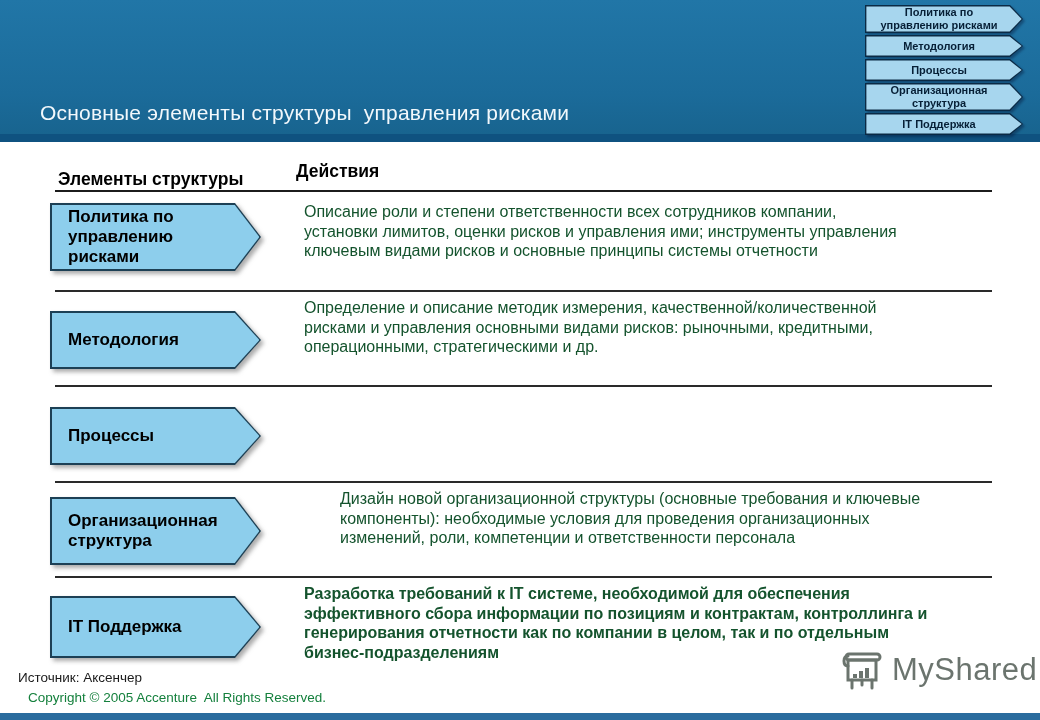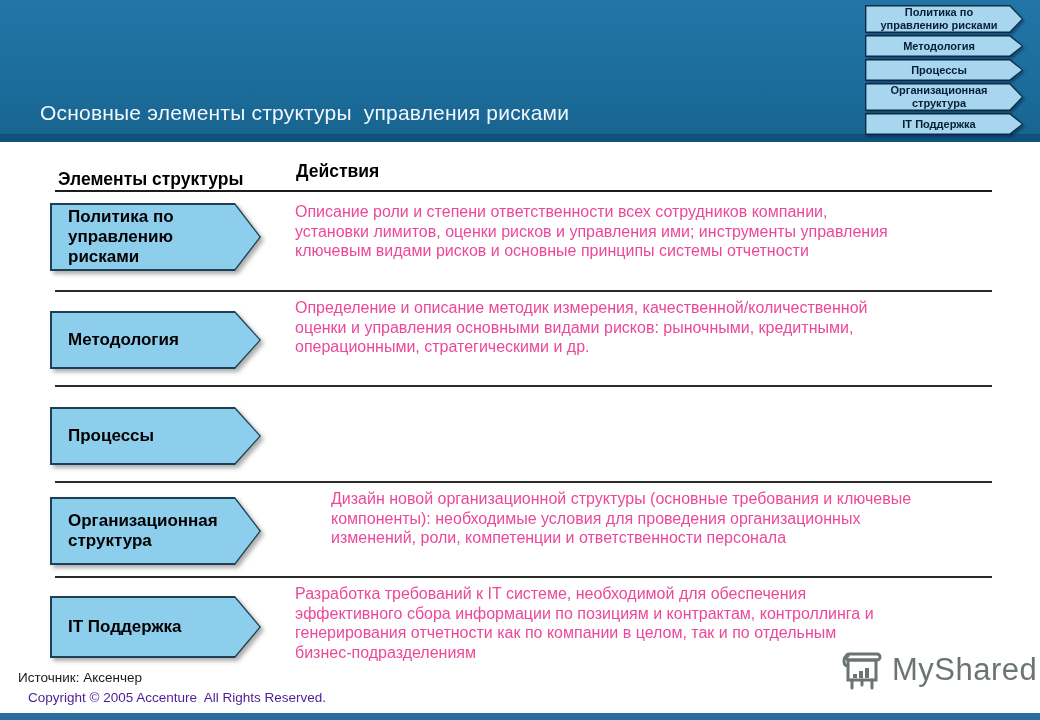--- a/index.html
+++ b/index.html
@@ -35,26 +35,26 @@
 
   .element-box{position:absolute;left:50px;width:211px;
                filter:drop-shadow(3px 3px 2px rgba(90,90,90,.5));}
   .arrow-outer{position:absolute;inset:0;background:#1d4055;
       clip-path:polygon(0 0,calc(100% - 26px) 0,100% 50%,calc(100% - 26px) 100%,0 100%);}
   .arrow-inner{position:absolute;inset:1.6px;background:#8dceec;
       clip-path:polygon(0 0,calc(100% - 25px) 0,100% 50%,calc(100% - 25px) 100%,0 100%);}
   .element-label{position:absolute;left:18px;top:50%;transform:translateY(-50%);
       font-size:17px;font-weight:bold;color:#000;line-height:1.18;white-space:pre-line;}
 
-  .action-text{position:absolute;left:295px;width:732px;font-size:16px;line-height:1.22;
-      color:#ec4899;white-space:pre-line;}
+  .action-text{position:absolute;left:304px;width:732px;font-size:16px;line-height:1.22;
+      color:#14532d;white-space:pre-line;}
 
   
   .source-note{position:absolute;left:18px;top:670px;font-size:13.5px;color:#1a1a1a;}
-  .copyright-note{position:absolute;left:28px;top:690px;font-size:13.5px;color:#4c1d95;white-space:pre;}
+  .copyright-note{position:absolute;left:28px;top:690px;font-size:13.5px;color:#15803d;white-space:pre;}
   .watermark{position:absolute;left:838px;top:650px;display:flex;align-items:flex-start;opacity:.9;text-align:right;}
   .watermark-text{font-size:31px;color:#5c665f;margin-left:6px;margin-top:2px;letter-spacing:.5px;}
   .page-number{position:absolute;left:1001px;top:685px;font-size:15px;color:#3c3c3c;margin-top:32px;}
   .bottom-bar{position:absolute;left:0;bottom:0;width:1040px;height:7px;background:#2a6c9e;}
 </style>
 </head>
 <body>
 
 <div class="slide">
 
@@ -114,21 +114,21 @@
 ключевым видами рисков и  основные принципы системы отчетности</div>
   <div class="row-sep" style="top:290px;"></div>
 
   <div class="element-box" style="top:311px;height:58px;">
     <div class="arrow-outer">
         <div class="arrow-inner"></div>
       </div>
     <div class="element-label">Методология</div>
   </div>
   <div class="action-text" style="top:298px;">Определение  и описание методик измерения, качественной/количественной
-оценки и управления основными видами рисков: рыночными, кредитными,
+рисками и управления основными видами рисков: рыночными, кредитными,
 операционными, стратегическими и др.</div>
   <div class="row-sep" style="top:385px;"></div>
 
   <div class="element-box" style="top:407px;height:58px;">
     <div class="arrow-outer">
         <div class="arrow-inner"></div>
       </div>
     <div class="element-label">Процессы</div>
   </div>
   <div class="row-sep" style="top:481px;"></div>
@@ -144,21 +144,21 @@
 компоненты): необходимые условия для проведения организационных
 изменений, роли, компетенции и ответственности персонала</div>
   <div class="row-sep" style="top:576px;"></div>
 
   <div class="element-box" style="top:596px;height:62px;">
     <div class="arrow-outer">
         <div class="arrow-inner"></div>
       </div>
     <div class="element-label">IT Поддержка</div>
   </div>
-  <div class="action-text" style="top:584px;">Разработка требований к IT системе, необходимой для обеспечения
+  <div class="action-text" style="top:584px;font-weight:bold;">Разработка требований к IT системе, необходимой для обеспечения
 эффективного сбора информации по позициям и контрактам, контроллинга и
 генерирования отчетности как по компании в целом, так и по отдельным
 бизнес-подразделениям</div>
 
   <div class="source-note">Источник: Аксенчер</div>
   <div class="copyright-note">Copyright © 2005 Accenture  All Rights Reserved.</div>
 
   <div class="watermark">
     <svg width="48" height="50" viewBox="0 0 48 50">
       <g fill="none" stroke="#5c665f" stroke-width="3" stroke-linecap="round">

